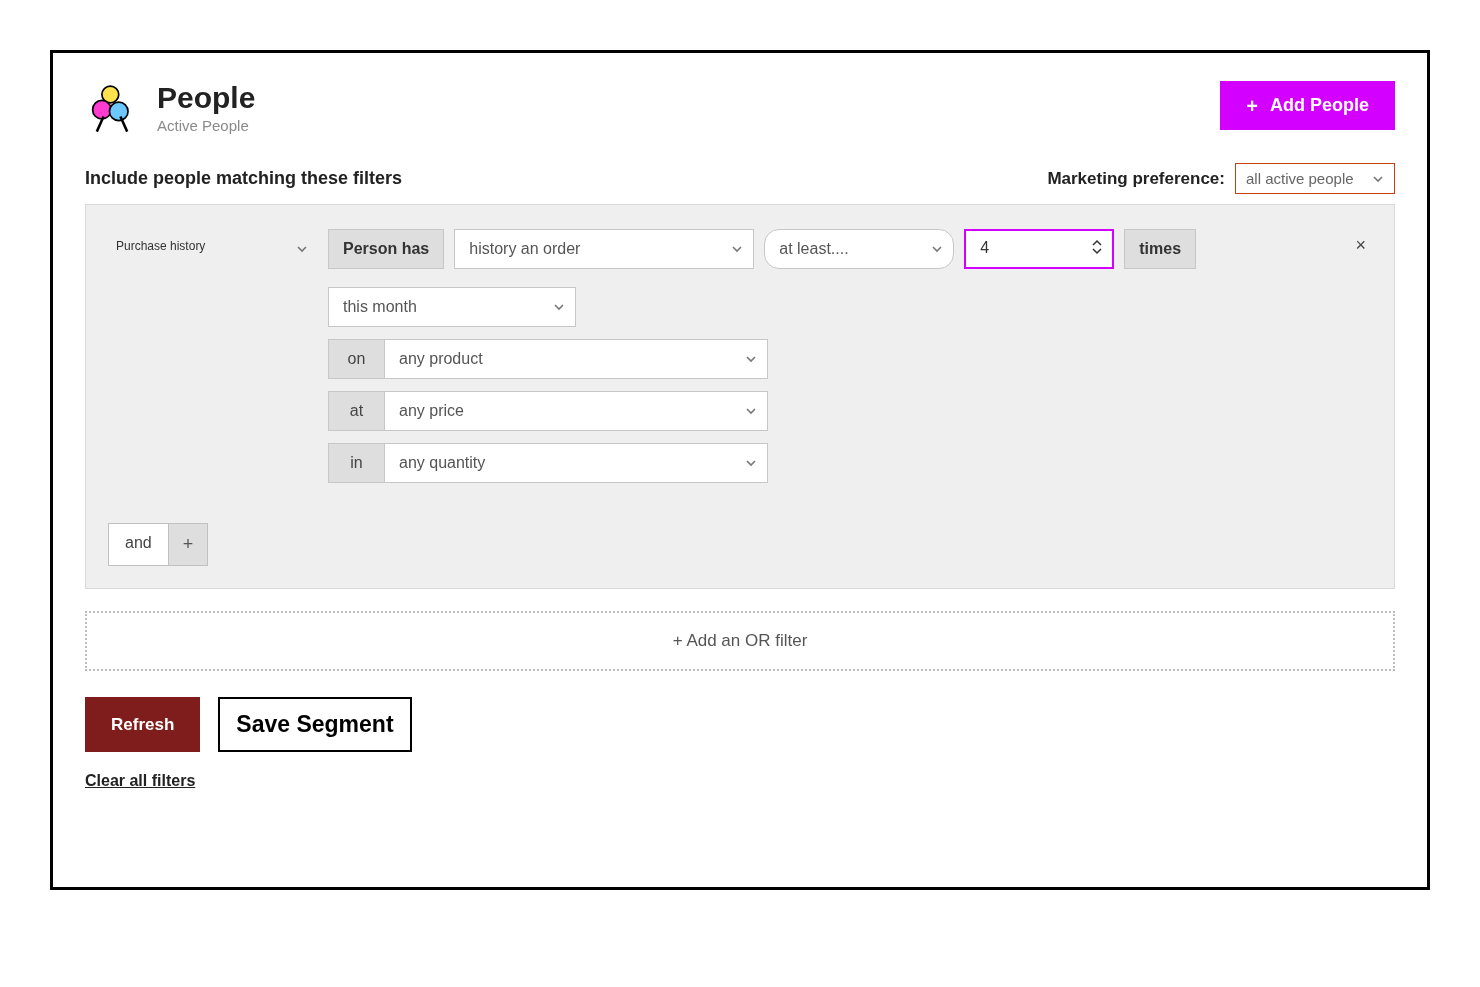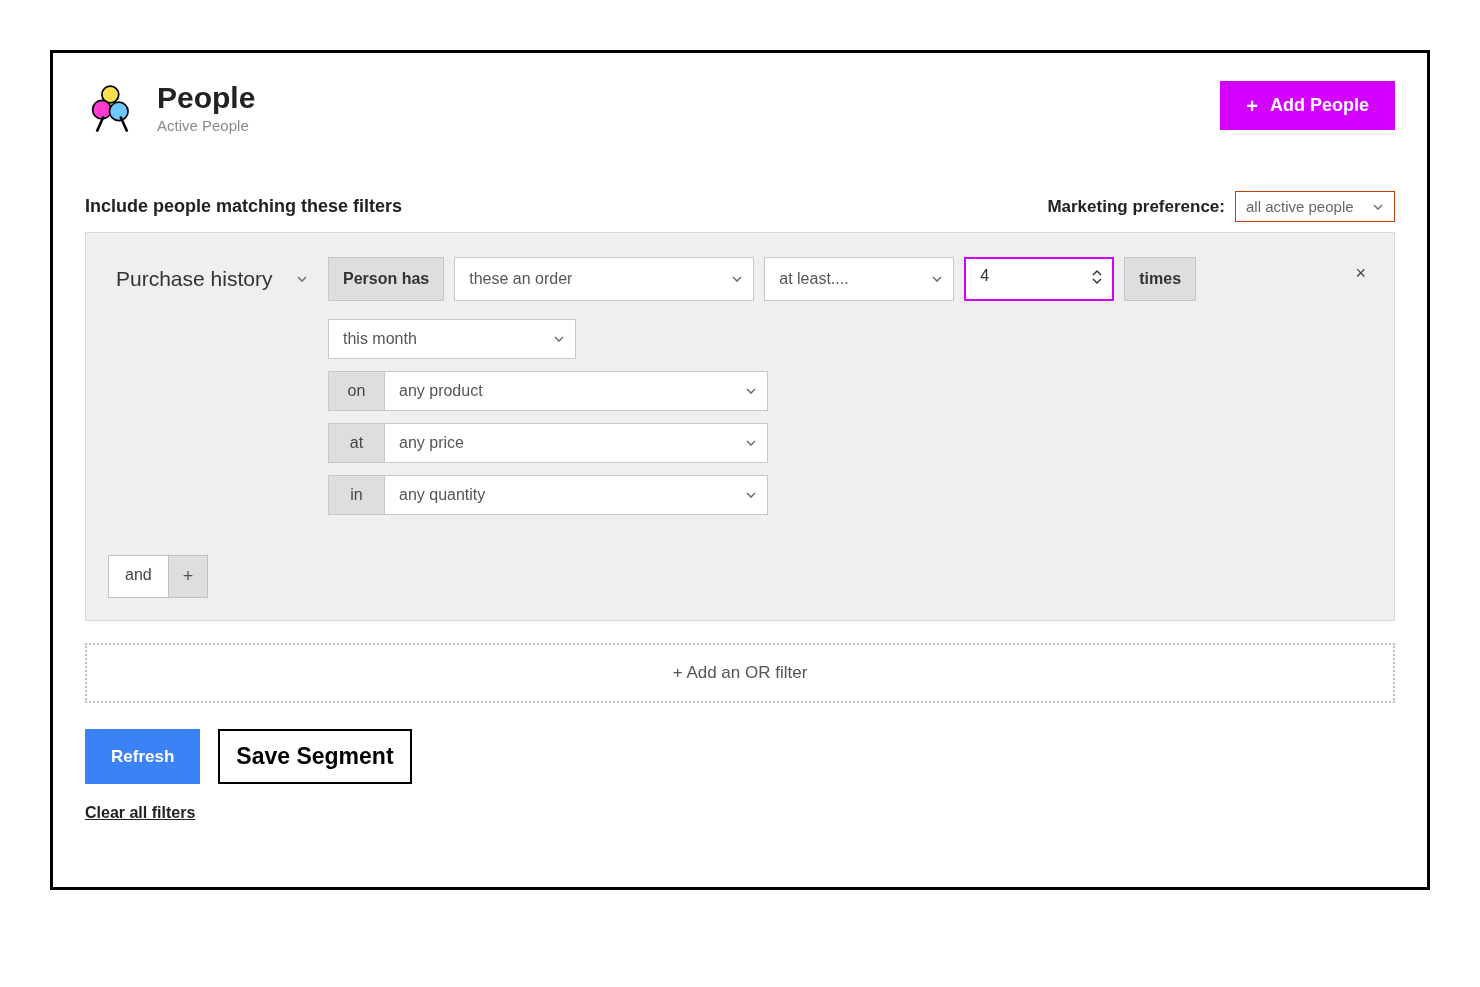--- a/index.html
+++ b/index.html
@@ -51,21 +51,21 @@
     cursor: pointer;
     display: flex;
     align-items: center;
     gap: 12px;
   }
   .plus-glyph { font-size: 20px; line-height: 1; }
   .filters-header-row {
     display: flex;
     justify-content: space-between;
     align-items: center;
-    margin-top: 52px;
+    margin-top: 24px;
     margin-bottom: 10px;
   }
   .filters-heading {
     font-size: 18px;
     font-weight: 700;
   }
   .pref-wrap {
     display: flex;
     align-items: center;
     gap: 10px;
@@ -89,21 +89,21 @@
   }
   .filter-row-1 {
     display: flex;
     gap: 10px;
     align-items: stretch;
   }
   .category-select {
     background: #efefef;
     border: none;
     padding: 10px 34px 10px 8px;
-    font-size: 21px;
+    font-size: 12px;
     color: #333;
     position: relative;
     cursor: pointer;
     min-width: 210px;
   }
   .chev {
     position: absolute;
     right: 10px;
     top: 50%;
     transform: translateY(-50%);
@@ -126,21 +126,21 @@
     border: 1px solid #c7c7c7;
     padding: 10px 34px 10px 14px;
     font-size: 16px;
     color: #555;
     position: relative;
     cursor: pointer;
     display: flex;
     align-items: center;
   }
   .action-select { min-width: 300px; }
-  .compare-select { min-width: 190px; }
+  .compare-select { min-width: 190px; border-radius: 15px; }
   .num-input {
     background: #fff;
     border: 2px solid #d400ff;
     padding: 8px 30px 8px 14px;
     font-size: 16px;
     color: #333;
     width: 150px;
     position: relative;
     cursor: text;
   }
@@ -221,21 +221,21 @@
     font-size: 17px;
     color: #555;
     cursor: pointer;
   }
   .action-row {
     margin-top: 26px;
     display: flex;
     gap: 18px;
   }
   .refresh-btn {
-    background: #3b82f6;
+    background: #7f1d1d;
     color: #fff;
     border: none;
     padding: 14px 26px;
     font-size: 17px;
     font-weight: 600;
     cursor: pointer;
   }
   .save-btn {
     background: #fff;
     color: #000;
@@ -302,21 +302,21 @@
       <div class="category-select">
         <span>Purchase history</span>
         <span class="chev">
           <svg viewBox="0 0 12 12">
               <path d="M2 4 L6 8 L10 4" stroke="#777" stroke-width="1.6" fill="none"></path>
             </svg>
         </span>
       </div>
       <div class="chip-static">Person has</div>
       <div class="select-box action-select">
-        <span>these an order</span>
+        <span>history an order</span>
         <span class="chev">
           <svg viewBox="0 0 12 12">
               <path d="M2 4 L6 8 L10 4" stroke="#777" stroke-width="1.6" fill="none"></path>
             </svg>
         </span>
       </div>
       <div class="select-box compare-select">
         <span>at least....</span>
         <span class="chev">
           <svg viewBox="0 0 12 12">

